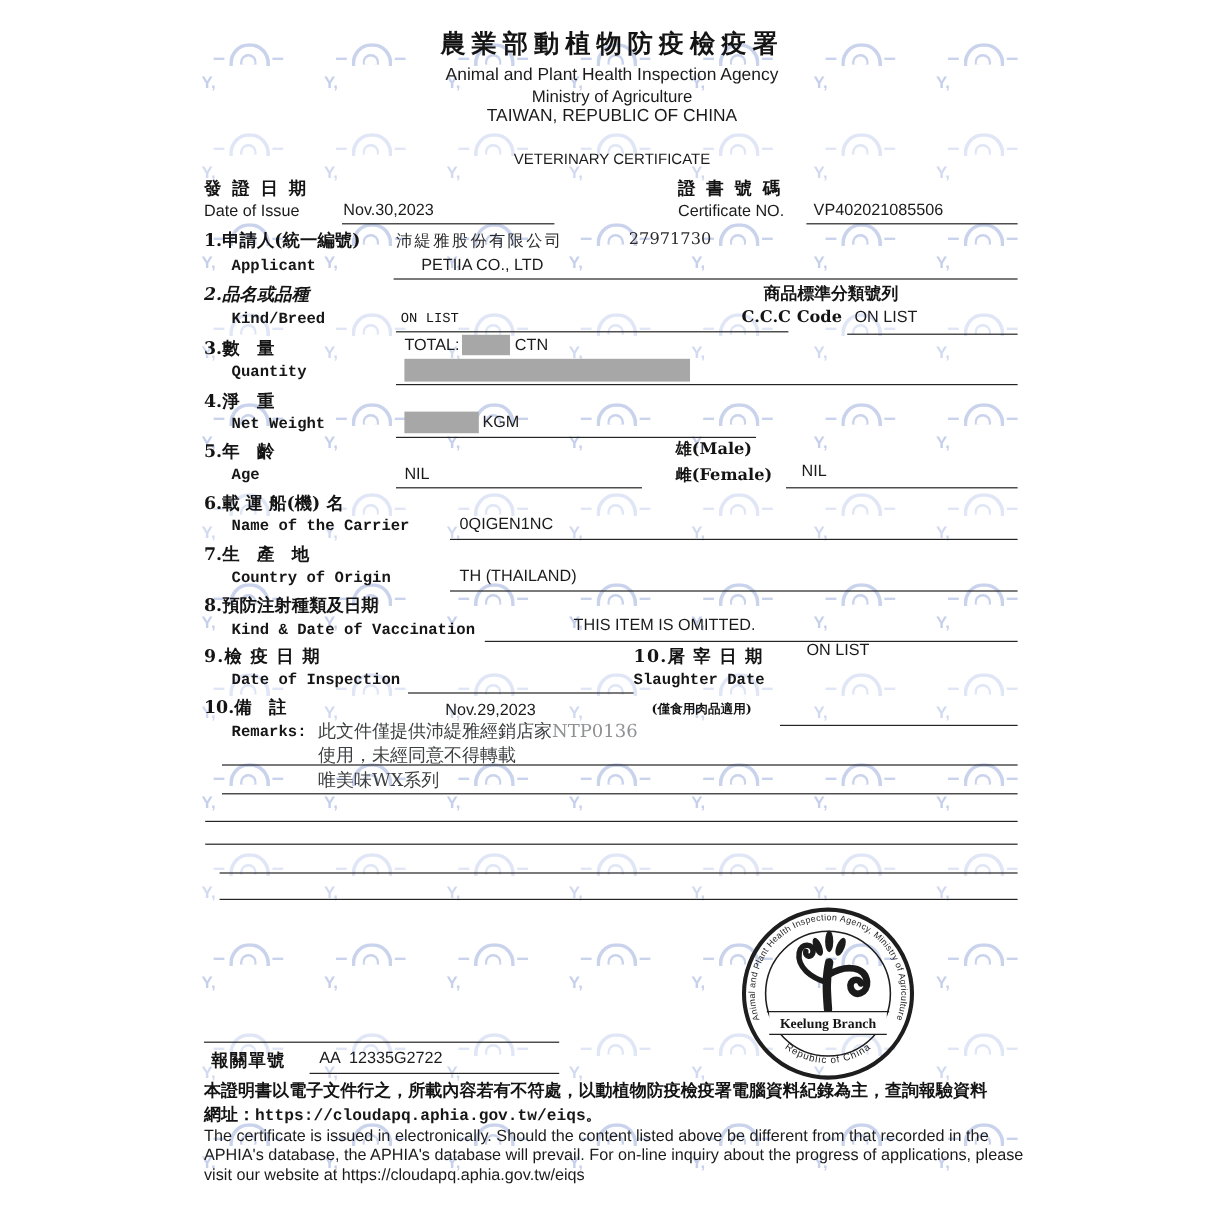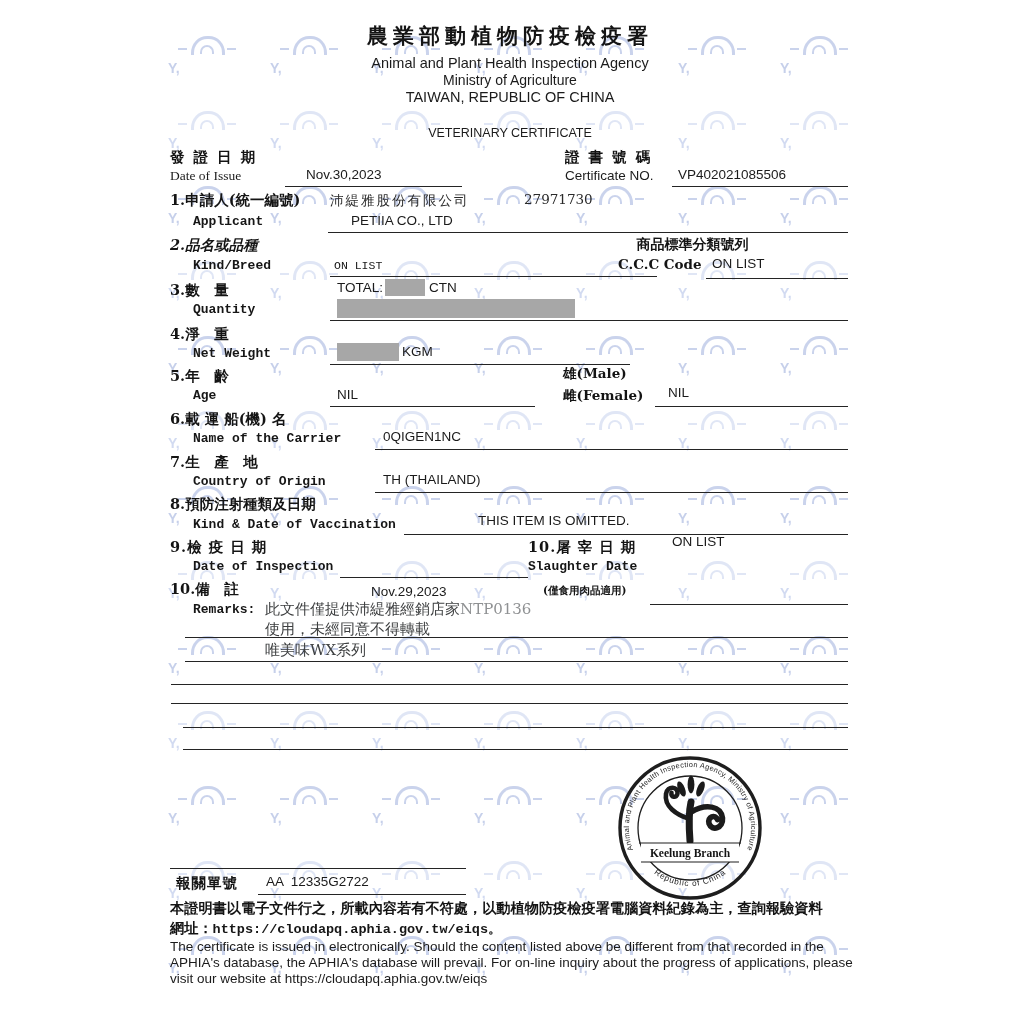--- a/index.html
+++ b/index.html
@@ -220,22 +220,22 @@
   <div class="content">
 
     <div class="abs zh ctr" style="left:170px;top:22px;width:680px;font-size:21px;letter-spacing:5px;font-weight:600;">農業部動植物防疫檢疫署</div>
     <div class="abs sans ctr" style="left:170px;top:55px;width:680px;font-size:14.5px;">Animal and Plant Health Inspection Agency</div>
     <div class="abs sans ctr" style="left:170px;top:72px;width:680px;font-size:14px;">Ministry of Agriculture</div>
     <div class="abs sans ctr" style="left:170px;top:89px;width:680px;font-size:14.5px;">TAIWAN, REPUBLIC OF CHINA</div>
     <div class="abs sans ctr" style="left:170px;top:126px;width:680px;font-size:12.5px;">VETERINARY CERTIFICATE</div>
 
     <div class="abs zh" style="left:170px;top:148px;font-size:14.5px;letter-spacing:2px;">發 證 日 期</div>
     <div class="abs zh" style="left:565px;top:148px;font-size:14.5px;letter-spacing:2px;">證 書 號 碼</div>
-    <div class="abs sans" style="left:170px;top:168px;font-size:13.5px;font-family:Liberation Serif, serif;">Date of Issue</div>
-    <div class="abs sans" style="left:306px;top:167px;font-size:13.5px;">Nov.30,2023</div>
+    <div class="abs sans" style="left:170px;top:168px;font-size:13.5px;">Date of Issue</div>
+    <div class="abs sans" style="left:286px;top:167px;font-size:13.5px;">Nov.30,2023</div>
     <div class="abs sans" style="left:565px;top:168px;font-size:13.5px;">Certificate NO.</div>
     <div class="abs sans" style="left:678px;top:167px;font-size:13.5px;">VP402021085506</div>
     <div class="rule" style="left:285px;top:186px;width:177px;"></div>
     <div class="rule" style="left:672px;top:186px;width:176px;"></div>
 
     <div class="abs zh" style="left:170px;top:191px;font-size:14.5px;">1.申請人(統一編號)</div>
     <div class="abs zhl" style="left:330px;top:192px;font-size:13.5px;letter-spacing:2px;">沛緹雅股份有限公司</div>
     <div class="abs zhl" style="left:524px;top:191px;font-size:13.5px;">27971730</div>
     <div class="abs mono" style="left:193px;top:214px;font-size:13px;">Applicant</div>
     <div class="abs sans" style="left:330px;top:213px;font-size:13.5px;margin-left:21px;">PETIIA CO., LTD</div>

